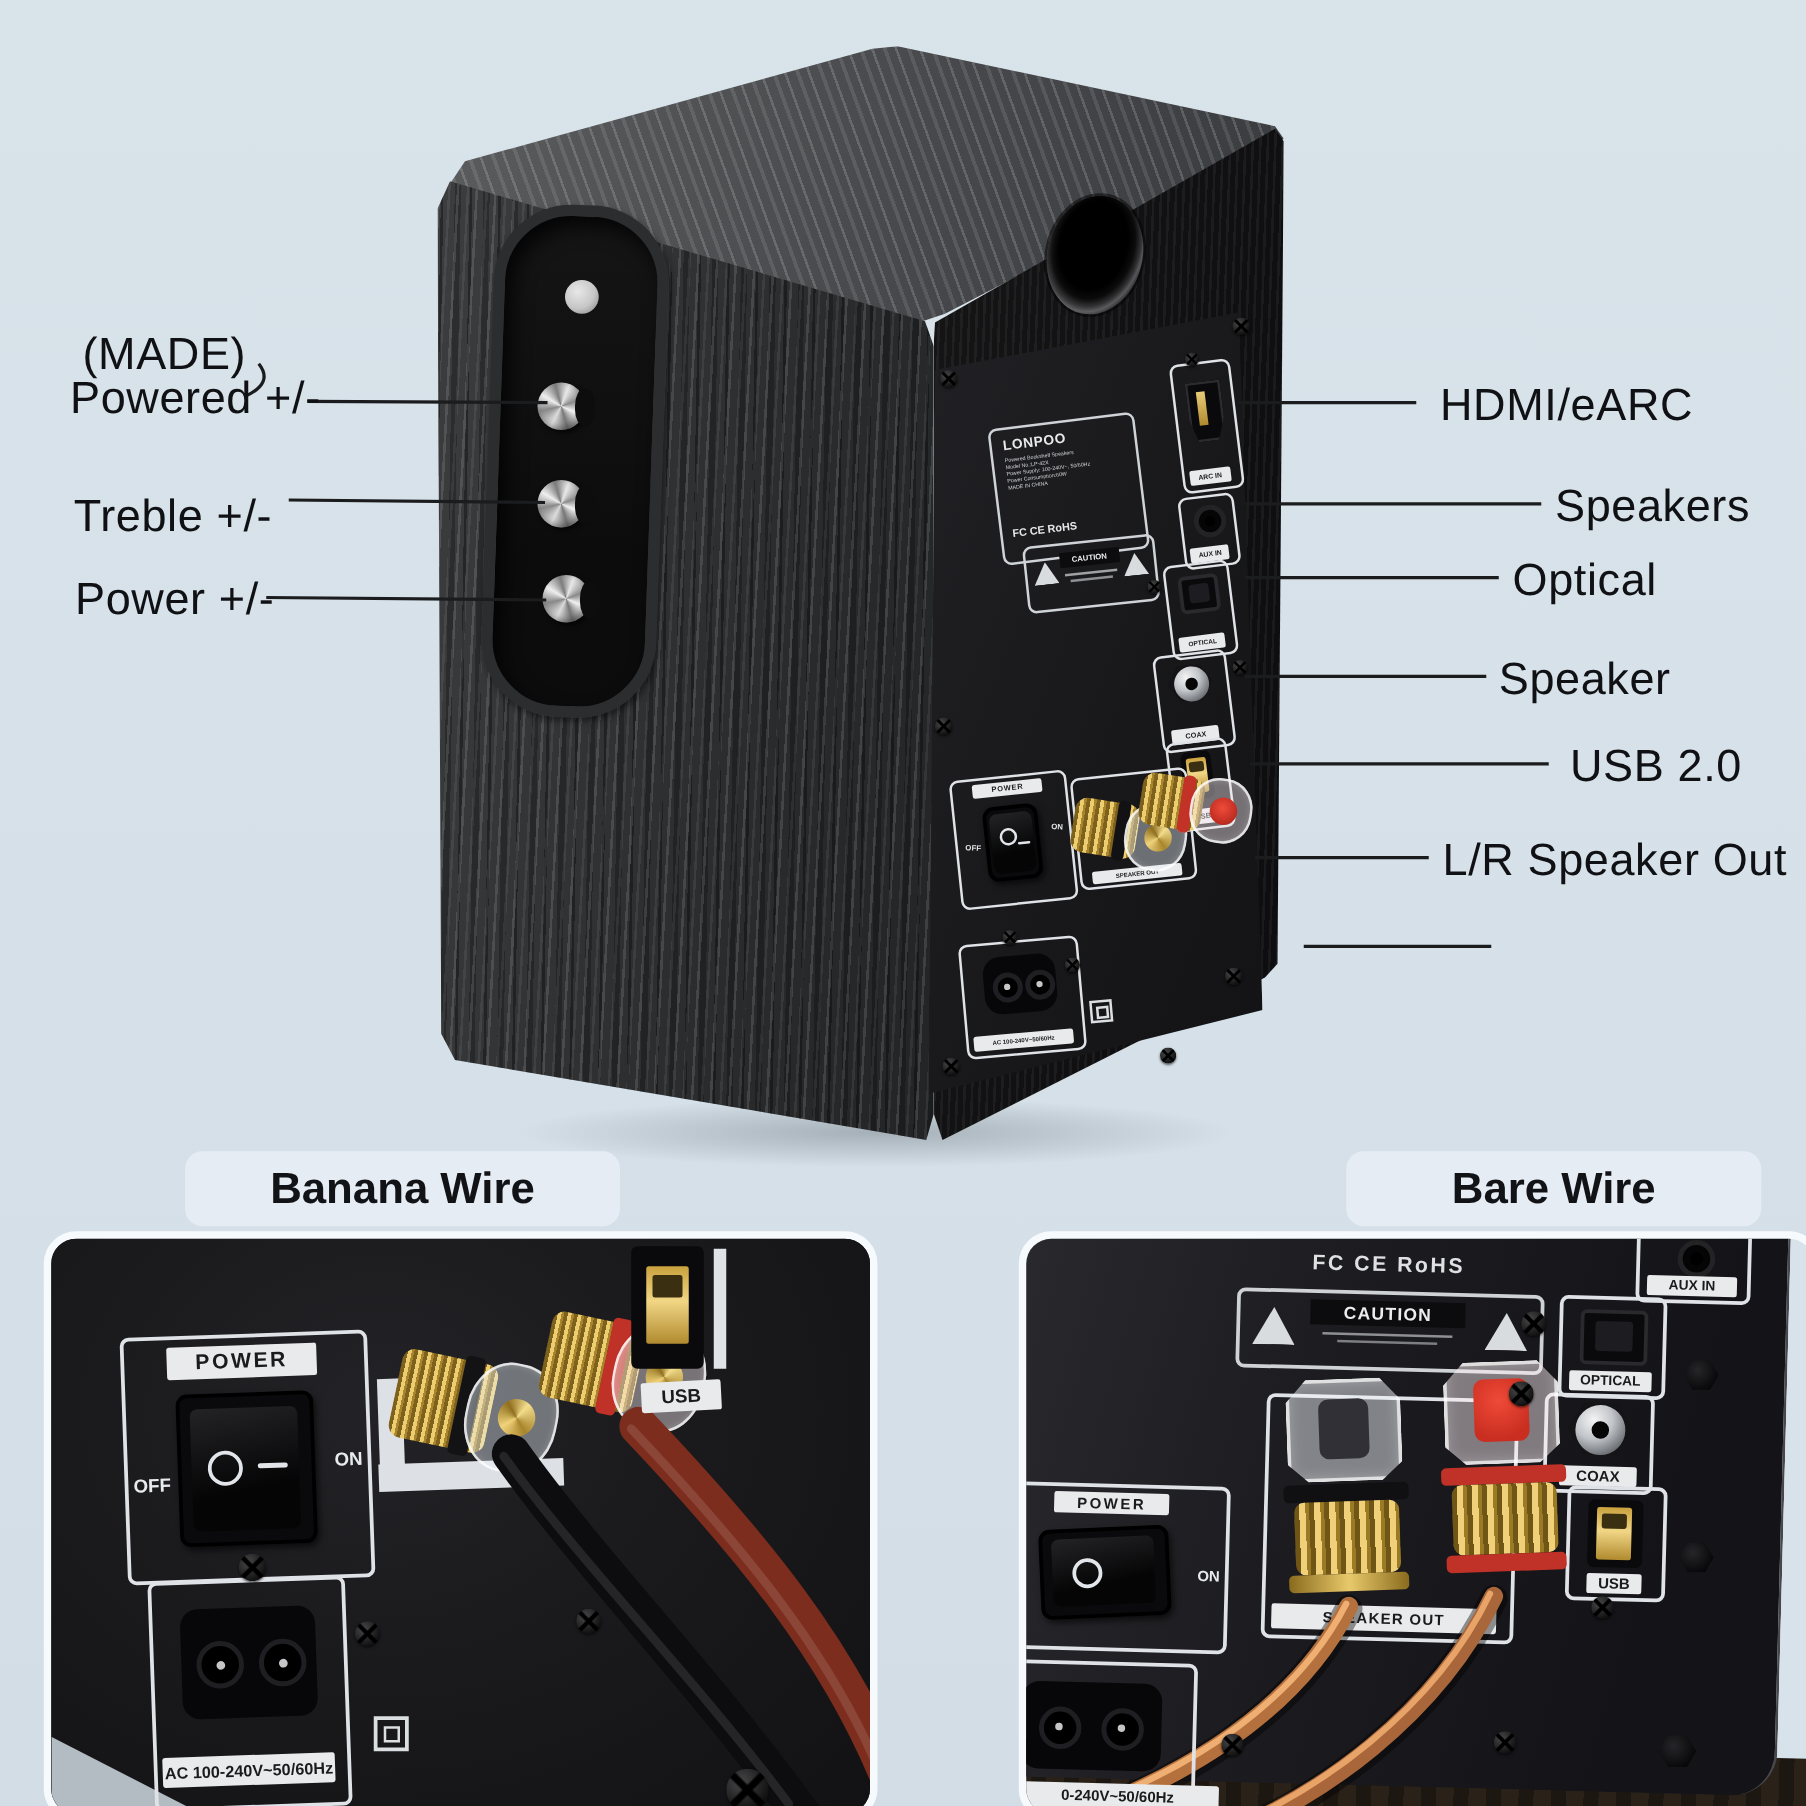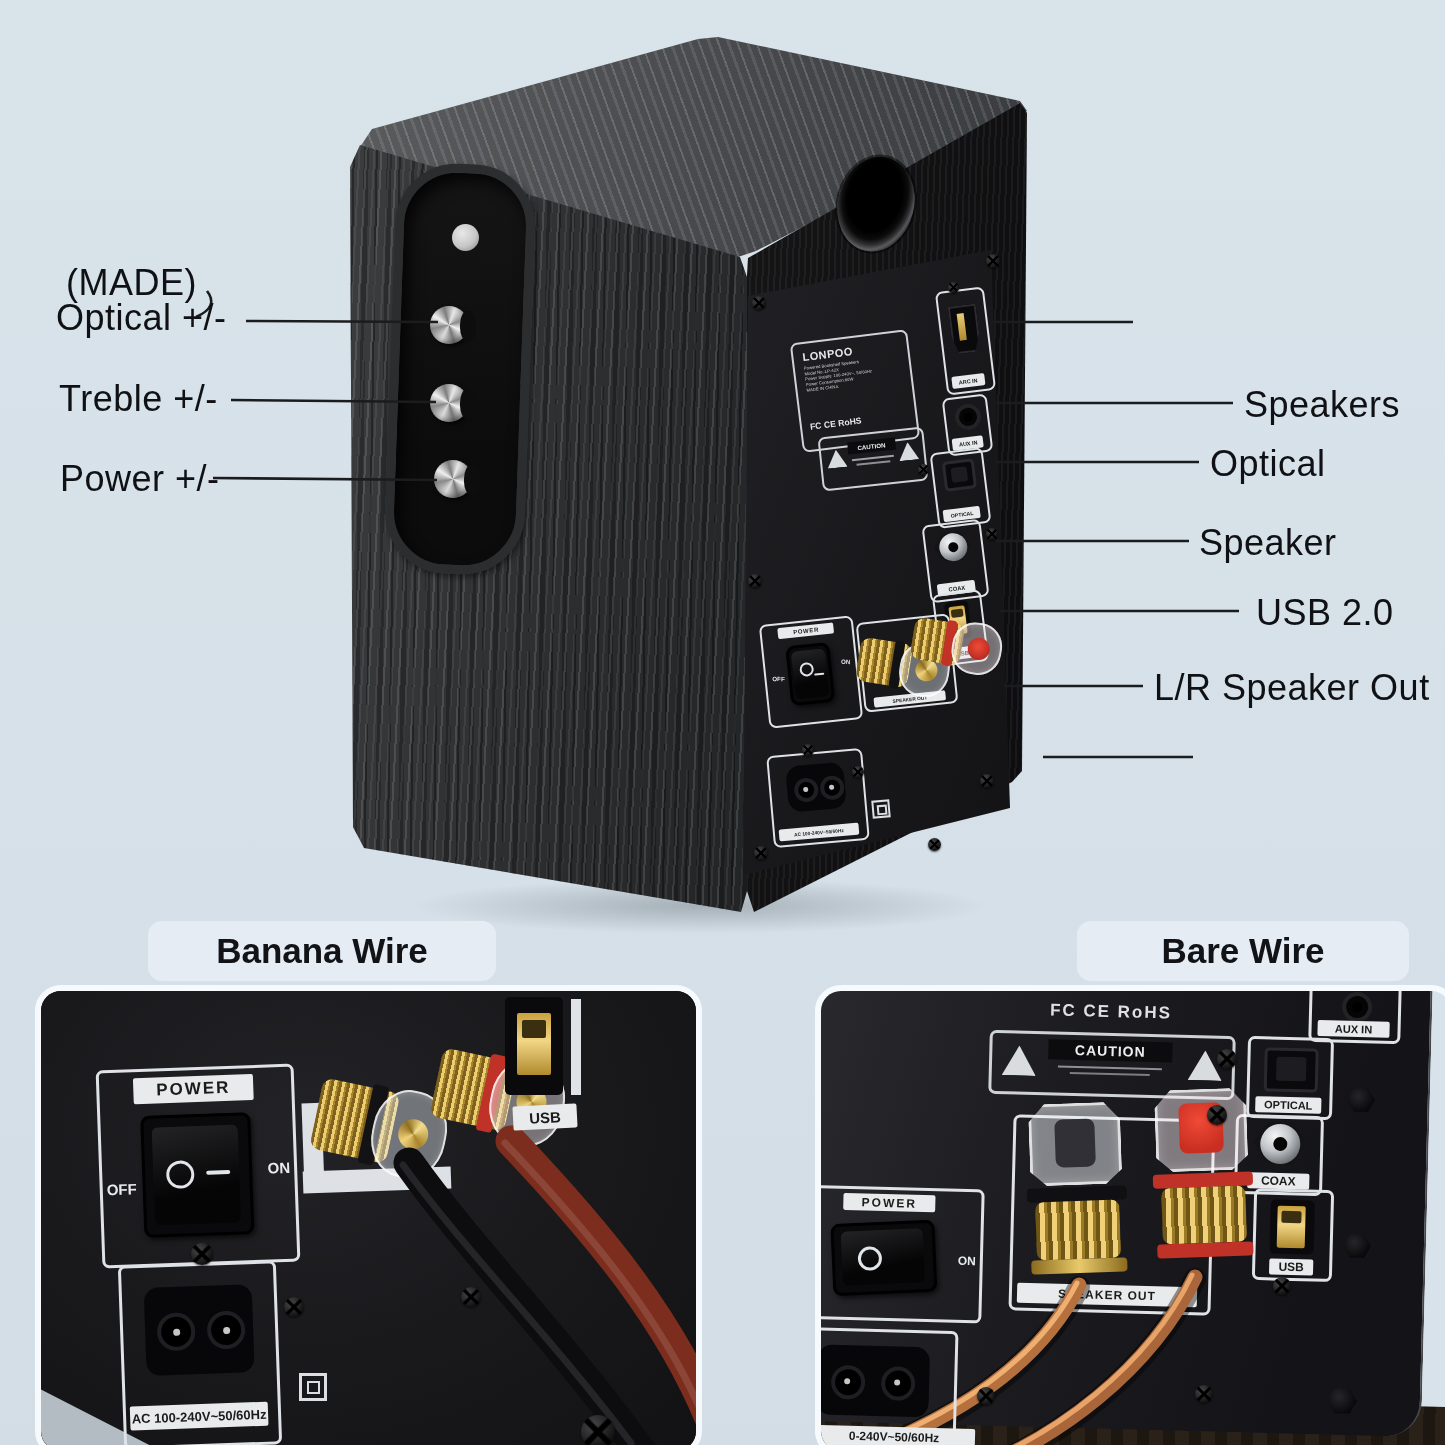--- a/index.html
+++ b/index.html
@@ -271,24 +271,25 @@
       <line x1="996" y1="403" x2="1233" y2="403"></line>
       <line x1="996" y1="462" x2="1199" y2="462"></line>
       <line x1="996" y1="541" x2="1189" y2="541"></line>
       <line x1="1000" y1="611" x2="1239" y2="611"></line>
       <line x1="1004" y1="686" x2="1143" y2="686"></line>
       <line x1="1043" y1="757" x2="1193" y2="757"></line>
     </g>
   </svg>
 
   <div class="callout" style="left:66px;top:262px;">(MADE)</div>
-  <div class="callout" style="left:56px;top:297px;">Optical +/-</div>
-  <div class="callout" style="left:59px;top:378px;text-align:right;">Treble +/-</div>
+  <div class="callout" style="left:56px;top:297px;">Powered +/-</div>
+  <div class="callout" style="left:59px;top:392px;text-align:right;">Treble +/-</div>
   <div class="callout" style="left:60px;top:458px;">Power +/-</div>
 
+  <div class="callout" style="left:1152px;top:303px;">HDMI/eARC</div>
   <div class="callout" style="left:1244px;top:384px;">Speakers</div>
   <div class="callout" style="left:1210px;top:443px;">Optical</div>
   <div class="callout" style="left:1199px;top:522px;">Speaker</div>
   <div class="callout" style="left:1256px;top:592px;">USB 2.0</div>
   <div class="callout" style="left:1154px;top:667px;">L/R Speaker Out</div>
 
   <div class="hdr-pill" style="left:1077px;top:921px;width:332px;height:60px;">Bare Wire</div>
   <div class="hdr-pill" style="left:148px;top:921px;width:348px;height:60px;">Banana Wire</div>
 
   <div class="card" style="left:35px;top:985px;width:655px;height:460px;">

